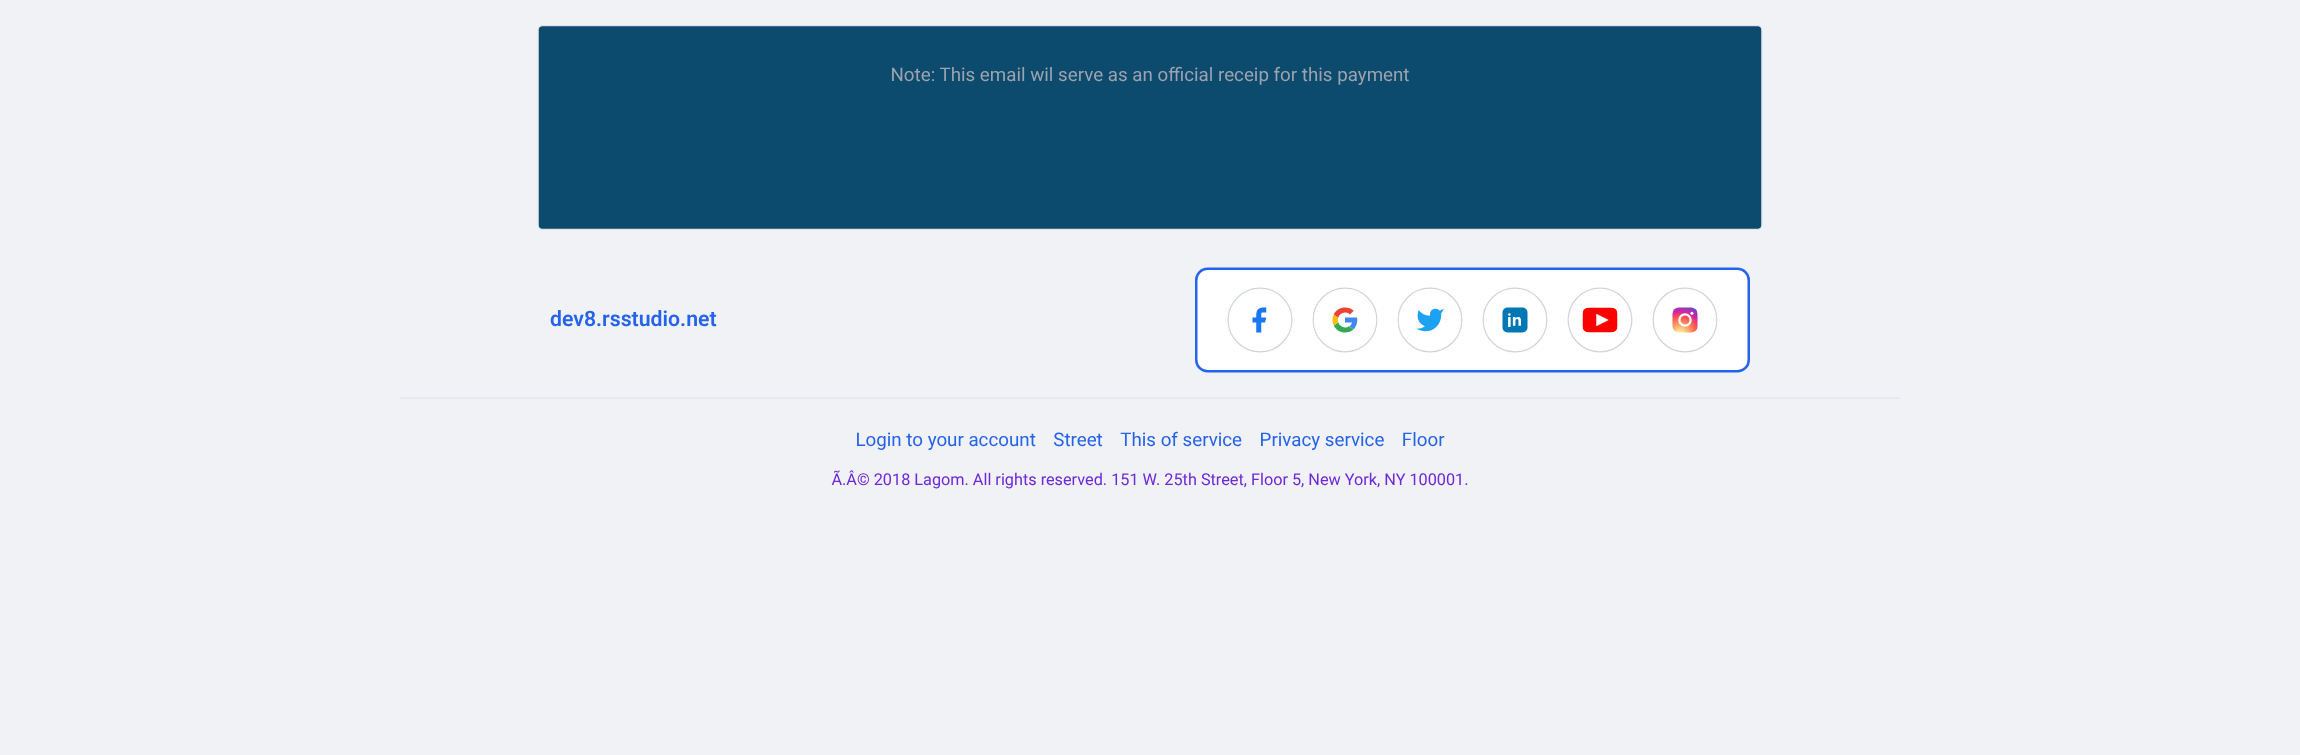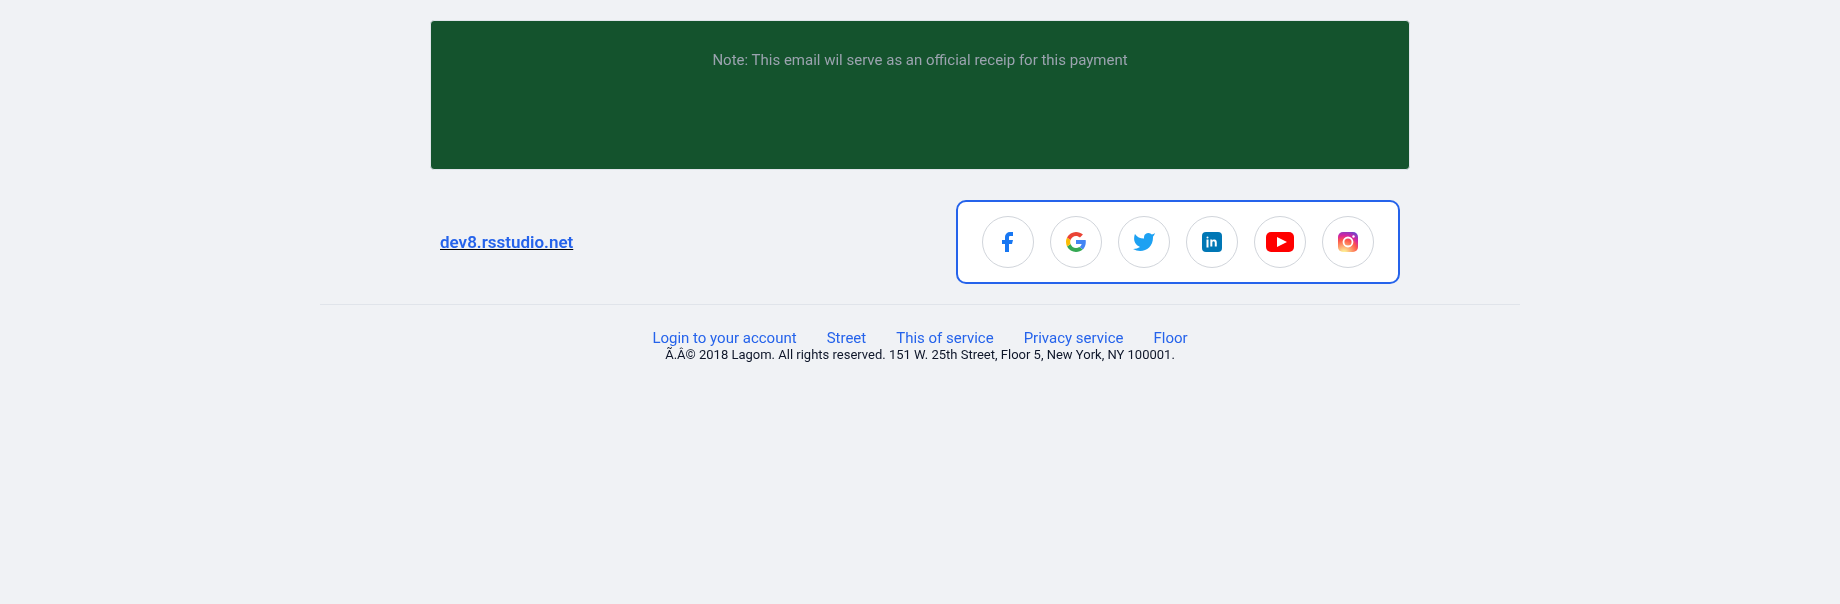--- a/index.html
+++ b/index.html
@@ -9,43 +9,42 @@
       font-family: -apple-system, BlinkMacSystemFont, 'Segoe UI', Roboto, Arial, sans-serif;
       width: 1840px;
       min-height: 604px;
       display: flex;
       flex-direction: column;
       align-items: center;
       padding-top: 20px;
     }
 
     .card-container {
-      background: #14532d;
+      background: #0c4a6e;
       border: 1px solid #e0e4ea;
       border-radius: 4px;
       width: 980px;
-      padding: 20px 40px 40px 40px;
+      padding: 20px 40px 54px 40px;
       margin-bottom: 30px;
     }
 
     .note-text {
       text-align: center;
       color: #9ba3af;
       font-size: 15px;
       padding: 10px 0 60px 0;
     }
 
     .footer-brand-social {
       width: 980px;
       display: flex;
       align-items: center;
       justify-content: space-between;
       margin-bottom: 20px;
       padding: 0 10px;
-      text-decoration: underline;
     }
 
     .brand-link {
       color: #2563eb;
       font-size: 17px;
       font-weight: 600;
       text-decoration: none;
     }
 
     .social-icons-box {
@@ -73,31 +72,32 @@
     .divider {
       width: 1200px;
       height: 1px;
       background: #e0e4ea;
       margin-bottom: 24px;
     }
 
     .footer-nav {
       display: flex;
       align-items: flex-start;
-      gap: 30px;
+      gap: 14px;
+      margin-bottom: 16px;
     }
 
     .footer-nav a {
       color: #2563eb;
       font-size: 15px;
       text-decoration: none;
     }
 
     .footer-copy {
-      color: #0f172a;
+      color: #6d28d9;
       font-size: 13px;
       text-align: center;
       margin-bottom: 20px;
     }
 
     
     svg {
       display: block;
     }
   </style>

